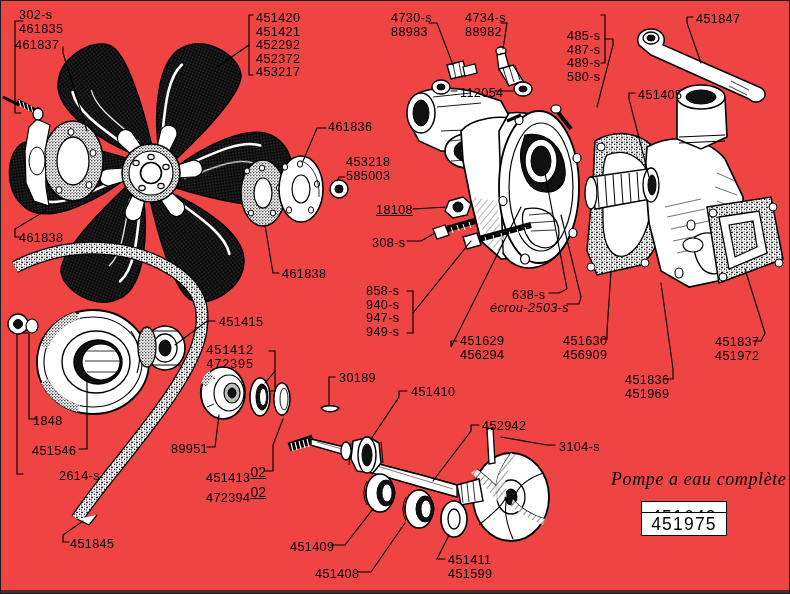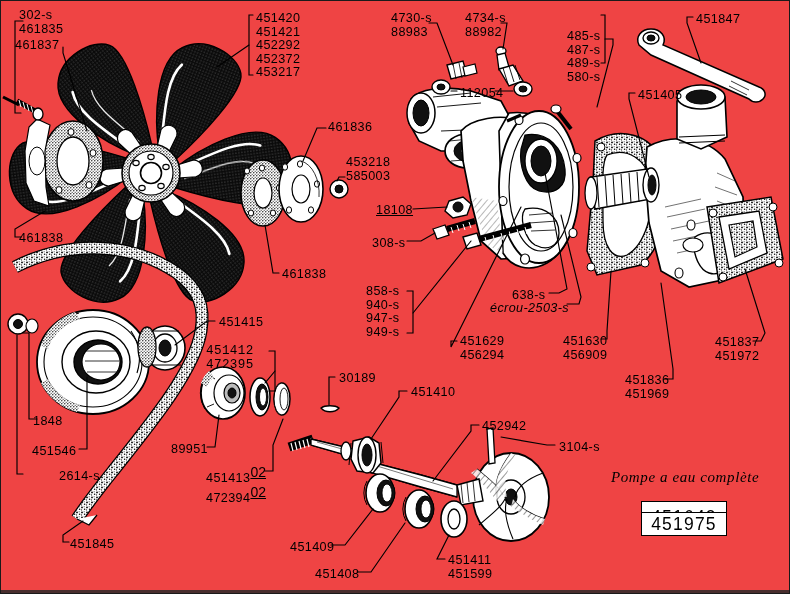--- a/index.html
+++ b/index.html
@@ -11,21 +11,21 @@
     border:1px solid #1a1a1a;
   }
   #art{position:absolute;left:0;top:0;width:790px;height:594px;}
   .lbl{
     position:absolute;font-family:"Liberation Sans",sans-serif;
     font-size:12.6px;letter-spacing:.4px;color:#000;white-space:pre;
     line-height:13.6px;font-weight:400;
   }
   .script{
     position:absolute;font-family:"Liberation Serif",serif;font-style:italic;
-    font-size:15px;color:#000;letter-spacing:.6px;white-space:nowrap;
+    font-size:18px;color:#000;letter-spacing:.6px;white-space:nowrap;
   }
   .boxnum{
     position:absolute;border:1.4px solid #000;box-sizing:border-box;
     font-family:"Liberation Sans",sans-serif;font-size:17.5px;
     letter-spacing:1.2px;text-align:center;color:#000;
     display:flex;align-items:center;justify-content:center;background:#fff;
   }
   sup.ou{font-size:14px;vertical-align:super;text-decoration:underline;letter-spacing:0;}
   .bottombar{position:absolute;left:0;bottom:0;width:790px;height:3px;background:#2a2a2a;opacity:.85;}
 </style>

